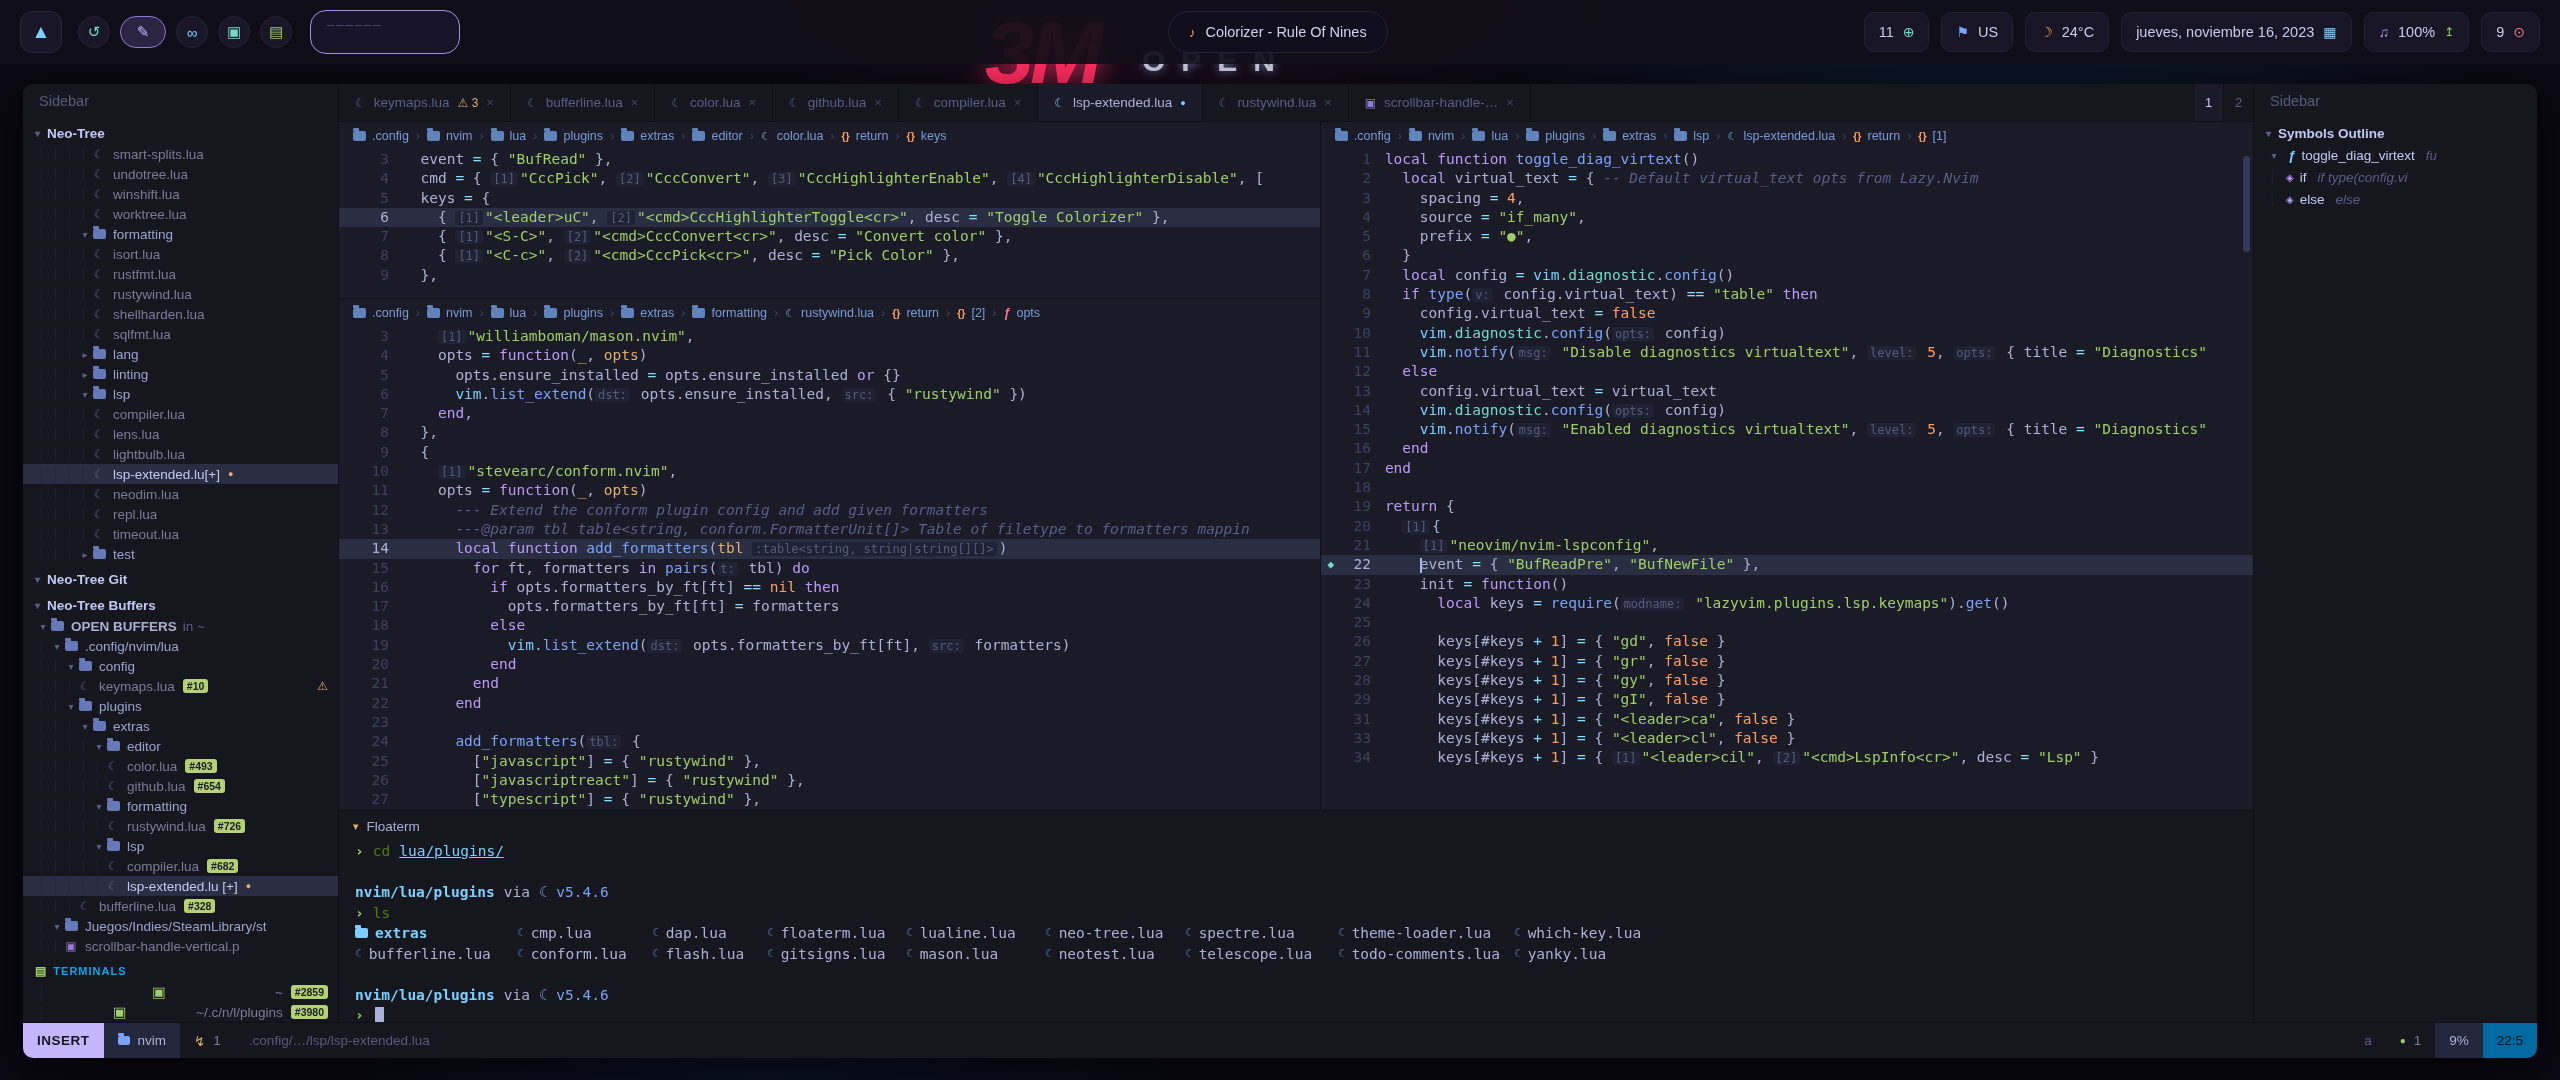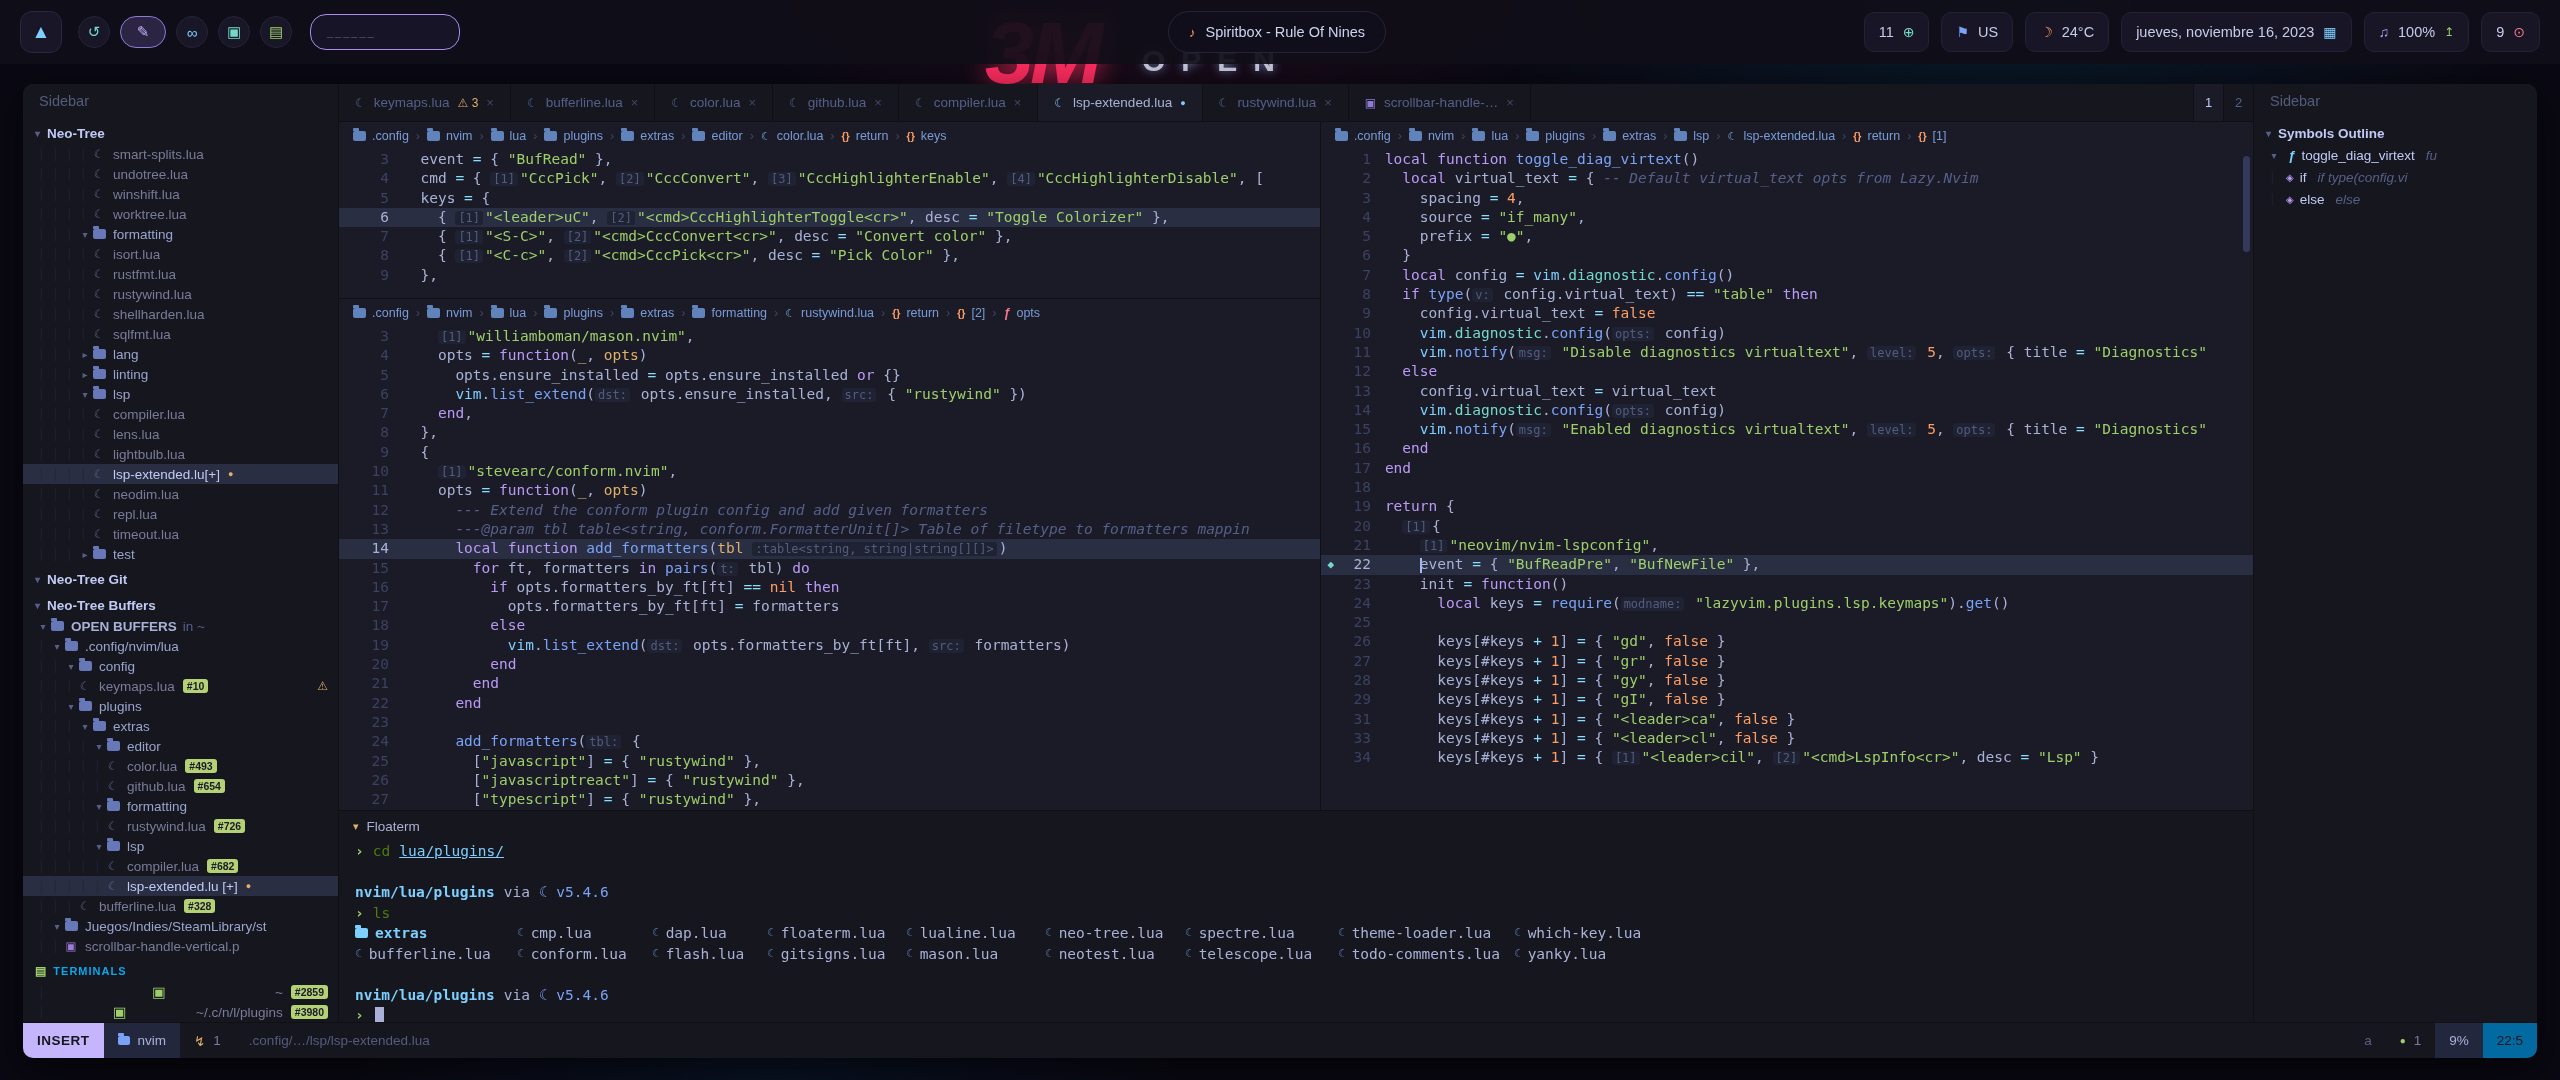--- a/index.html
+++ b/index.html
@@ -16,21 +16,21 @@
 .topbar{position:absolute;left:0;top:0;width:2560px;height:64px;background:rgba(16,14,24,.93);display:flex;align-items:center;padding:0 20px;z-index:3}
 .launcher{width:42px;height:42px;border-radius:12px;background:#191627;border:1px solid #2a2740;display:flex;align-items:center;justify-content:center;color:#7dcfff;font-size:19px}
 .qgroup{display:flex;gap:10px;margin-left:16px;align-items:center}
 .qbtn{width:32px;height:32px;border-radius:16px;background:#191627;border:1px solid #262338;display:flex;align-items:center;justify-content:center;font-size:15px}
 .qbtn.active{width:46px;background:#2b2543;border-color:#8d79d6}
 .qbtn:nth-child(1) .qglyph{color:#73daca}
 .qbtn:nth-child(2) .qglyph{color:#c4b1fa}
 .qbtn:nth-child(3) .qglyph{color:#7dcfff}
 .qbtn:nth-child(4) .qglyph{color:#73daca}
 .qbtn:nth-child(5) .qglyph{color:#9ece6a}
-.searchpill{margin-left:18px;width:150px;height:36px;border-radius:16px;border:1.5px solid #a48ee8;background:rgba(26,22,44,.8);display:flex;align-items:center;padding:0 16px;color:#56517a;font-size:11px;letter-spacing:2px}
+.searchpill{margin-left:18px;width:150px;height:44px;border-radius:16px;border:1.5px solid #a48ee8;background:rgba(26,22,44,.8);display:flex;align-items:flex-start;padding:0 16px;color:#56517a;font-size:13px;letter-spacing:2px}
 .music{position:absolute;left:1168px;top:11px;height:42px;border-radius:21px;background:rgba(17,15,27,.96);border:1px solid #262338;display:flex;align-items:center;gap:10px;padding:0 20px;color:#cdd3ef;font-size:14.5px;white-space:nowrap}
 .music .note{color:#ff9e64;font-size:13px}
 .widgets{margin-left:auto;display:flex;gap:12px;align-items:center}
 .widget{height:40px;border-radius:10px;background:rgba(25,22,39,.96);border:1px solid #242136;display:flex;align-items:center;gap:9px;padding:0 14px;color:#c6cbe8;font-size:14.5px;white-space:nowrap}
 .wicon{font-size:14px}
 .ic-workspaces{color:#73daca}.ic-keyboard-layout{color:#7aa2f7}.ic-weather{color:#ff9e64}
 .ic-date{color:#7dcfff}.ic-volume{color:#bb9af7}.ic-notifications{color:#f7768e}
 .wextra{color:#9ece6a;font-size:12px}
 
 .window{position:absolute;left:23px;top:84px;width:2514px;height:974px;background:#1a1b26;border-radius:10px;overflow:hidden;z-index:2;box-shadow:0 12px 44px rgba(0,0,0,.65);display:flex;flex-direction:column}
@@ -173,21 +173,21 @@
         </div>
         <div class="qbtn">
           <span class="qglyph">▤</span>
         </div>
       </div>
     <div class="searchpill">
       <span>______</span>
     </div>
     <div class="music">
       <span class="note">♪</span>
-      <span>Spiritbox - Rule Of Nines</span>
+      <span>Colorizer - Rule Of Nines</span>
     </div>
     <div class="widgets">
         <div class="widget">
           <span class="wlabel">11</span>
           <span class="wicon ic-workspaces">⊕</span>
         </div>
         <div class="widget">
           <span class="wicon ic-keyboard-layout">⚑</span>
           <span class="wlabel">US</span>
         </div>

